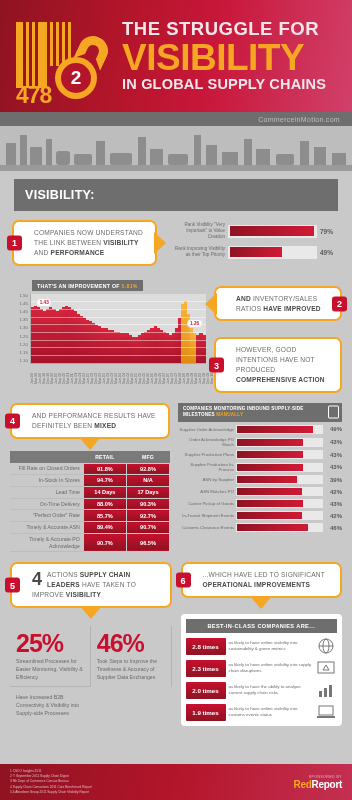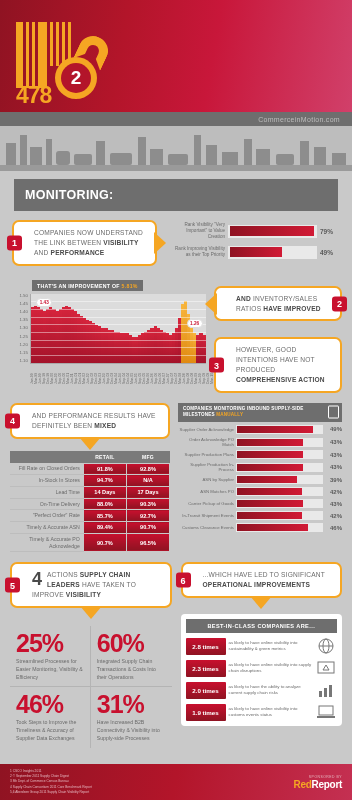--- a/index.html
+++ b/index.html
@@ -174,20 +174,25 @@
       <i class="b5"></i>
         <i class="b6"></i>
         <i class="b7"></i>
         <i class="b8"></i>
     </div>
     <div class="hook"></div>
     <div class="circ2">
       <div class="inner">2</div>
     </div>
     <div class="num801">478</div>
+    <div class="htext">
+      <div class="h-l1">THE STRUGGLE FOR</div>
+      <div class="h-l2">VISIBILITY</div>
+      <div class="h-l3">IN GLOBAL SUPPLY CHAINS</div>
+    </div>
   </div>
   <div class="urlbar">
     <span>CommerceinMotion.com</span>
   </div>
 
   <div class="skyline">
     <div class="sk" style="left:6px;width:10px;height:22px"></div>
     <div class="sk" style="left:20px;width:7px;height:30px"></div>
     <div class="sk" style="left:30px;width:12px;height:18px"></div>
     <div class="sk" style="left:46px;width:6px;height:26px"></div>
@@ -204,21 +209,21 @@
     <div class="sk" style="left:244px;width:8px;height:26px"></div>
     <div class="sk" style="left:256px;width:14px;height:16px"></div>
     <div class="sk" style="left:276px;width:18px;height:11px;border-radius:2px"></div>
     <div class="sk" style="left:300px;width:9px;height:24px"></div>
     <div class="sk" style="left:314px;width:12px;height:18px"></div>
     <div class="sk" style="left:332px;width:14px;height:12px"></div>
     <div class="ground"></div>
   </div>
 
   <div class="defbox">
-    <h2>MONITORING:</h2>
+    <h2>VISIBILITY:</h2>
   </div>
 
   <div class="sec1">
     <div class="sec1-l">
       <div class="callout">
         <div class="cn">1</div>
         <div class="ctxt"><span>COMPANIES NOW UNDERSTAND THE LINK BETWEEN </span><b>VISIBILITY</b><span> AND </span><b>PERFORMANCE</b></div>
         <div class="tail-r"></div>
       </div>
     </div>
@@ -532,30 +537,25 @@
         <div class="cn">5</div>
         <div class="bignum">4</div>
         <div class="ctxt"><span>ACTIONS </span><b>SUPPLY CHAIN LEADERS</b><span> HAVE TAKEN TO IMPROVE </span><b>VISIBILITY</b></div>
         <div class="tail-d"></div>
       </div>
       <div class="stats" id="stats-grid">
           <div class="stat br bb">
             <div class="n">25%</div>
             <div class="d">Streamlined Processes for Easier Monitoring, Visibility &amp; Efficiency</div>
           </div>
-          <div class="stat bb">
-            <div class="n">60%</div>
-            <div class="d">Integrated Supply Chain Transactions &amp; Costs Into their Operations</div>
-          </div>
           <div class="stat br">
             <div class="n">46%</div>
             <div class="d">Took Steps to Improve the Timeliness &amp; Accuracy of Supplier Data Exchanges</div>
           </div>
           <div class="stat">
-            <div class="n">31%</div>
             <div class="d">Have Increased B2B Connectivity &amp; Visibility into Supply-side Processes</div>
           </div>
         </div>
     </div>
     <div class="col">
       <div class="callout">
         <div class="cn">6</div>
         <div class="ctxt"><span>...WHICH HAVE LED TO SIGNIFICANT </span><b>OPERATIONAL IMPROVEMENTS</b></div>
         <div class="tail-d"></div>
       </div>

